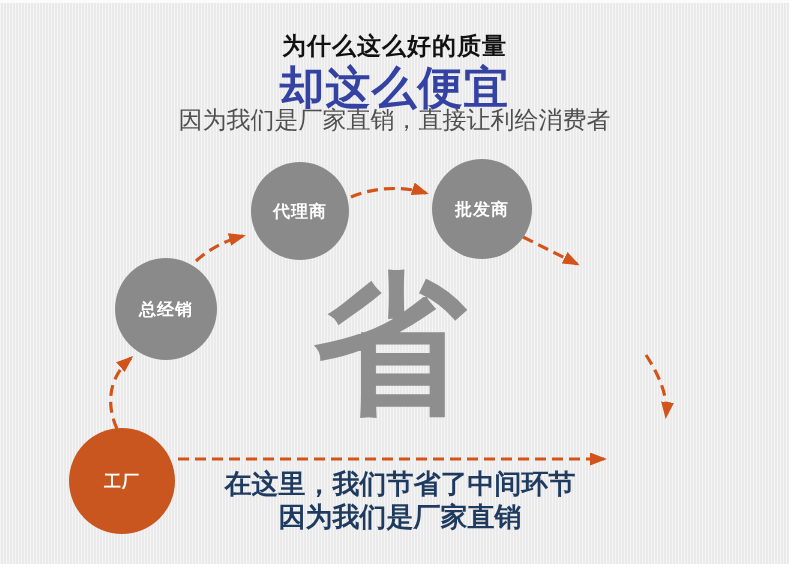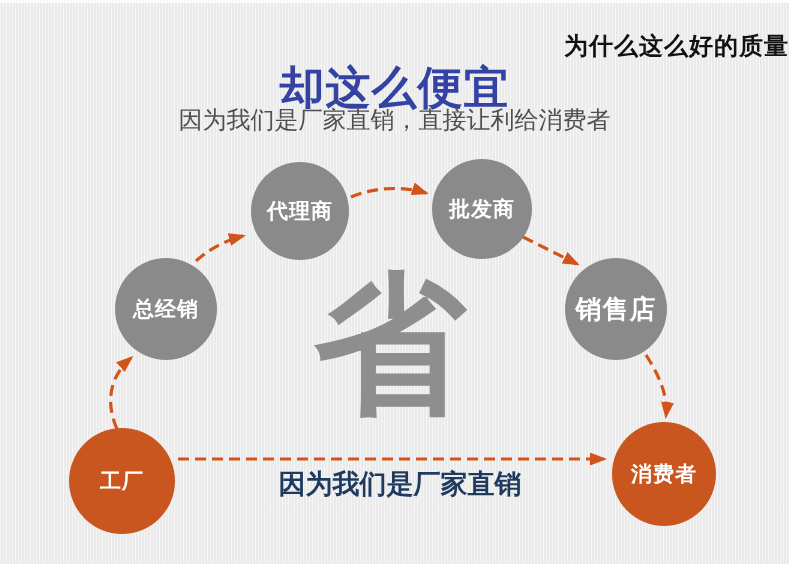--- a/index.html
+++ b/index.html
@@ -26,21 +26,20 @@
   }
 
   
   .header { position: absolute; left: 0; top: 0; width: 100%; text-align: center; }
   .title-black {
     position: absolute; left: 0; top: 30px; width: 100%;
     font-family: "Liberation Serif", "DejaVu Serif", serif;
     font-size: 24px; font-weight: 700;
     letter-spacing: 1px;
     color: var(--title-black, #111);
-    text-align: right;
   }
   .title-blue {
     position: absolute; left: 0; top: 58px; width: 100%;
     font-size: 45px; font-weight: 700;
     letter-spacing: 1px;
     color: var(--title-blue, #3442a3);
   }
   .subtitle {
     position: absolute; left: 0; top: 104px; width: 100%;
     font-size: 24px; font-weight: 400;
@@ -72,21 +71,21 @@
     border-radius: 50%;
     display: flex;
     align-items: center;
     justify-content: center;
     color: #ffffff;
     font-weight: 700;
     z-index: 3;
   }
   .node.gray   { background: var(--node-gray, #8a8a8a); }
   .node.orange { background: var(--node-orange, #c9561f); }
-  .node .lbl { font-size: 21px; letter-spacing: 1px; }
+  .node .lbl { font-size: 17px; letter-spacing: 1px; }
   .node.serif .lbl {
     font-family: "Liberation Serif", "DejaVu Serif", serif;
     font-weight: 600;
     font-size: 26px;
   }
 
   .n-factory     { left: 69px;  top: 428px; width: 106px; height: 106px; }
   .n-general     { left: 115px; top: 258px; width: 102px; height: 102px; }
   .n-agent       { left: 251px; top: 162px; width: 98px;  height: 98px; }
   .n-wholesaler  { left: 432px; top: 159px; width: 100px; height: 100px; justify-content: center; }
@@ -135,23 +134,18 @@
   </div>
   <div class="node gray n-general">
     <span class="lbl">总经销</span>
   </div>
   <div class="node gray n-agent">
     <span class="lbl">代理商</span>
   </div>
   <div class="node gray n-wholesaler">
     <span class="lbl">批发商</span>
   </div>
-  <div class="node gray serif n-store">
-    <span class="lbl">销售店</span>
-  </div>
-  <div class="node orange n-consumer">
-    <span class="lbl">消费者</span>
-  </div>
 
   <div class="footer">
+    <div>在这里，我们节省了中间环节</div>
     <div>因为我们是厂家直销</div>
   </div>
 </div>
 
 </body></html>

